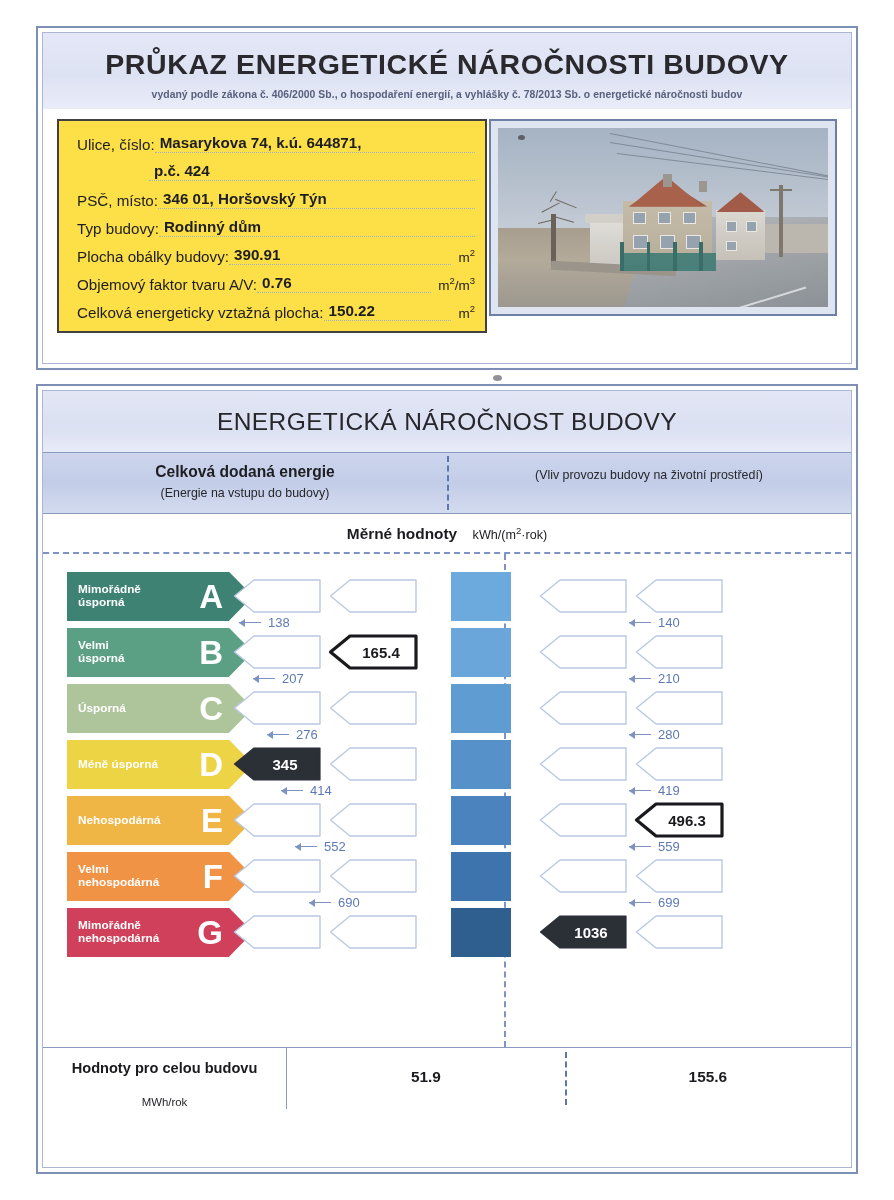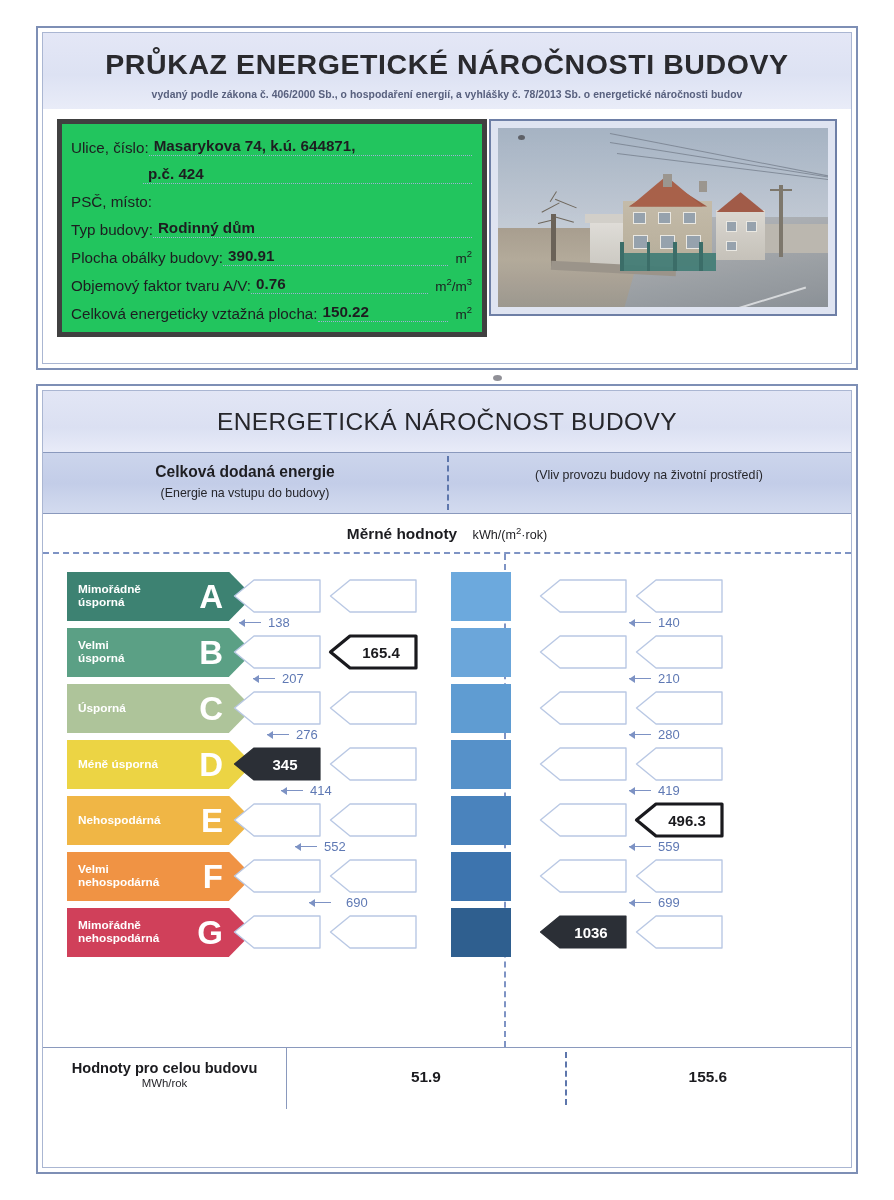--- a/index.html
+++ b/index.html
@@ -56,23 +56,23 @@
     height: 218px;
     background: #ffffff;
   }
 
   
   .info-box {
     position: absolute;
     left: 14px;
     top: 10px;
     width: 430px;
-    border: 5px solid #404040;
-    background: #22c55e;
-    padding: 13px 10px 10px 9px;
+    border: 2px solid #404040;
+    background: #fde047;
+    padding: 13px 10px 10px 18px;
   }
   .info-row {
     display: flex;
     align-items: flex-end;
     font-size: 15.2px;
     color: #1d1d20;
     margin-bottom: 9px;
     white-space: nowrap;
   }
   .info-row:last-child { margin-bottom: 0; }
@@ -325,21 +325,21 @@
     height: 62px;
     background: #fff;
   }
   .tot-label {
     flex: 0 0 244px;
     text-align: center;
     border-right: 1px solid #8a99bd;
     padding-top: 12px;
   }
   .tot-label-main { font-size: 14.6px; font-weight: bold; color: #1b1b1f; }
-  .tot-label-sub  { font-size: 11.4px; color: #26262b; margin-top: 1px; }
+  .tot-label-sub  { font-size: 11.4px; color: #26262b; margin-top: 20px; }
   .tot-val {
     flex: 1 1 auto;
     text-align: center;
     font-size: 15.4px;
     font-weight: bold;
     color: #1b1b1f;
     padding-top: 20px;
     position: relative;
   }
   .tot-val + .tot-val::before {
@@ -387,20 +387,21 @@
           <span class="info-value">Masarykova 74, k.ú. 644871,</span>
         </div>
 
         <div class="info-row continuation">
           <span class="spacer"></span>
           <span class="info-value">p.č. 424</span>
         </div>
 
         <div class="info-row">
           <span class="info-label">PSČ, místo:</span>
+          <span class="info-value">346 01, Horšovský Týn</span>
         </div>
 
         <div class="info-row">
           <span class="info-label">Typ budovy:</span>
           <span class="info-value">Rodinný dům</span>
         </div>
 
         <div class="info-row">
           <span class="info-label">Plocha obálky budovy:</span>
           <span class="info-value">390.91</span>
@@ -794,21 +795,21 @@
             </div>
           </div>
           <div class="mk-cell">
             <div class="marker empty-wrap">
               <svg width="89" height="36" viewBox="0 0 89 36">
                 <polygon points="1.5,18 21,2 87,2 87,34 21,34" fill="#ffffff" stroke="#b9c8e4" stroke-width="1.4" stroke-linejoin="round"></polygon>
               </svg>
             </div>
           </div>
         </div>
-        <div class="bound" style="left: 266px; top: 341px; gap: 8px;">
+        <div class="bound" style="left: 266px; top: 341px;">
           <span class="arrow"></span>
           <span>690</span>
         </div>
         <div class="bound" style="left: 586px; top: 341px;">
           <span class="arrow"></span>
           <span>699</span>
         </div>
         <div class="row">
           <div class="band-cell">
             <div class="band" style="background: rgb(208, 64, 90);">

